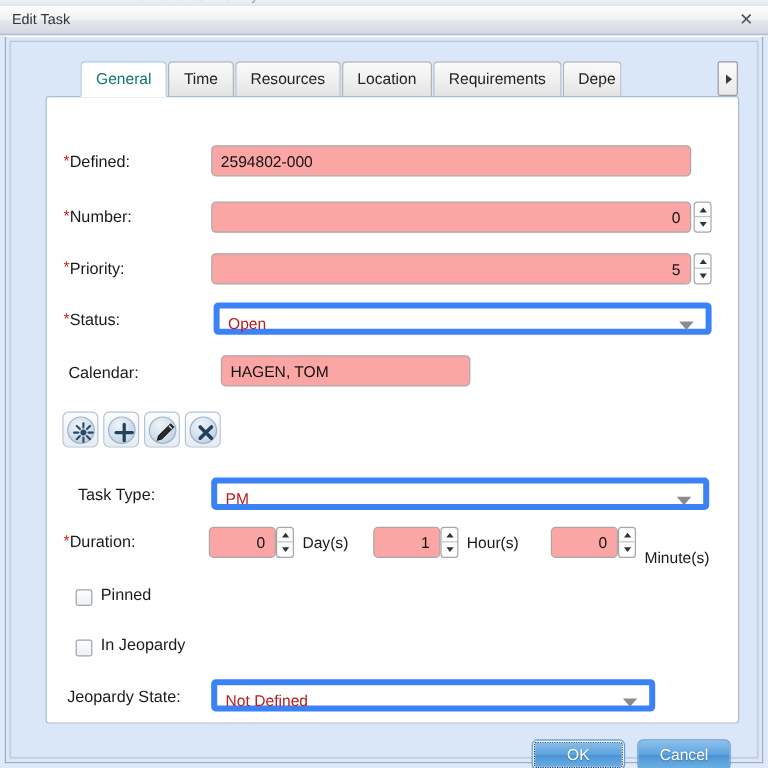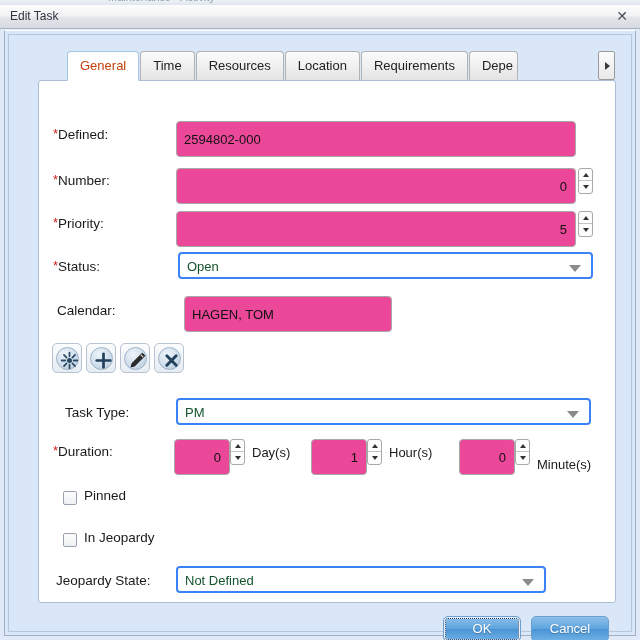--- a/index.html
+++ b/index.html
@@ -78,21 +78,21 @@
     border-bottom: none;
     border-radius: 4px 4px 0 0;
     margin-right: 1px;
     cursor: pointer;
     white-space: nowrap;
   }
   .tab.active {
     background: #ffffff;
     border-color: #a5c4e0;
     border-bottom: 1px solid #ffffff;
-    color: #c2410c;
+    color: #0f766e;
     height: 30px;
     z-index: 3;
   }
   .tab.clipped {
     overflow: hidden;
     max-width: 52px;
     padding-right: 4px;
   }
   .tab-scroll {
     position: absolute; right: 0; top: 0;
@@ -128,22 +128,22 @@
     white-space: nowrap;
   }
   .req {
     color: #d02020;
     font-size: 13px;
     vertical-align: top;
     line-height: 1;
   }
   .inp {
     position: absolute;
-    height: 36px;
-    background: #ec4899;
+    height: 26px;
+    background: #fca5a5;
     border: 1px solid #a8a8a8;
     border-radius: 4px;
     font-size: 13px; color: #111;
     padding: 0 7px;
     line-height: 24px;
     font-family: "Liberation Sans", sans-serif;
   }
   .inp.num { text-align: right; padding-right: 8px; }
 
   
@@ -170,23 +170,23 @@
     border-top: 4px solid #333;
     border-left: 3.5px solid transparent;
     border-right: 3.5px solid transparent;
   }
 
   
   .sel {
     position: absolute;
     height: 27px;
     background: #ffffff;
-    border: 2px solid #3b82f6;
+    border: 5px solid #3b82f6;
     border-radius: 4px;
-    font-size: 13px; color: #14532d;
+    font-size: 13px; color: #b91c1c;
     padding: 0 7px;
     line-height: 25px;
     cursor: pointer;
   }
   .sel .arrow {
     position: absolute; right: 10px; top: 11px;
     border-top: 7px solid #8b8b8b;
     border-left: 6px solid transparent;
     border-right: 6px solid transparent;
   }

